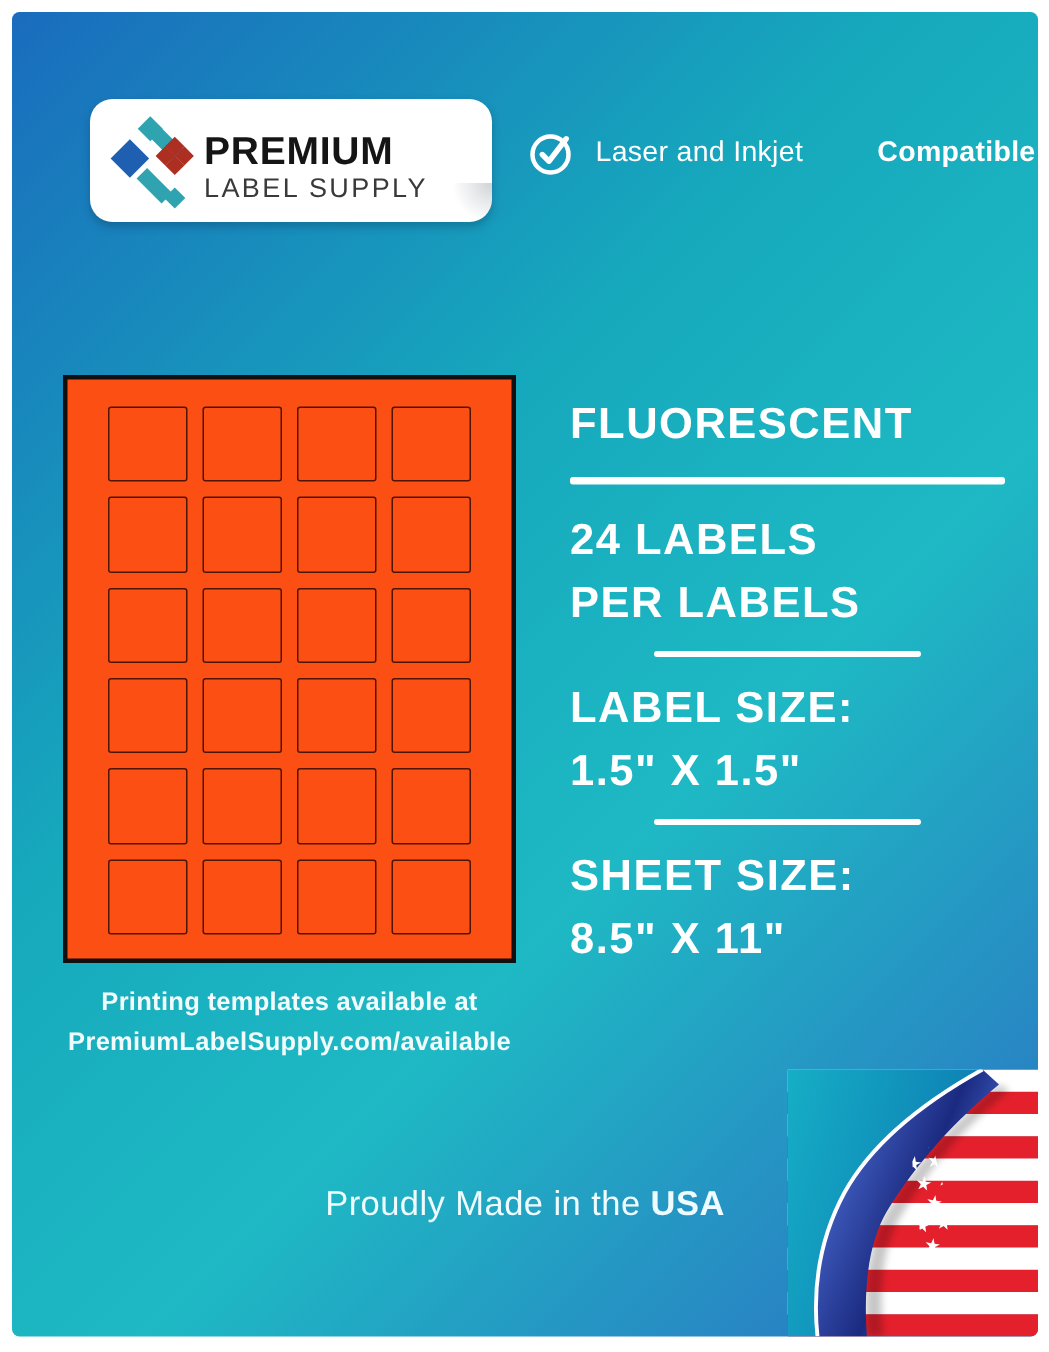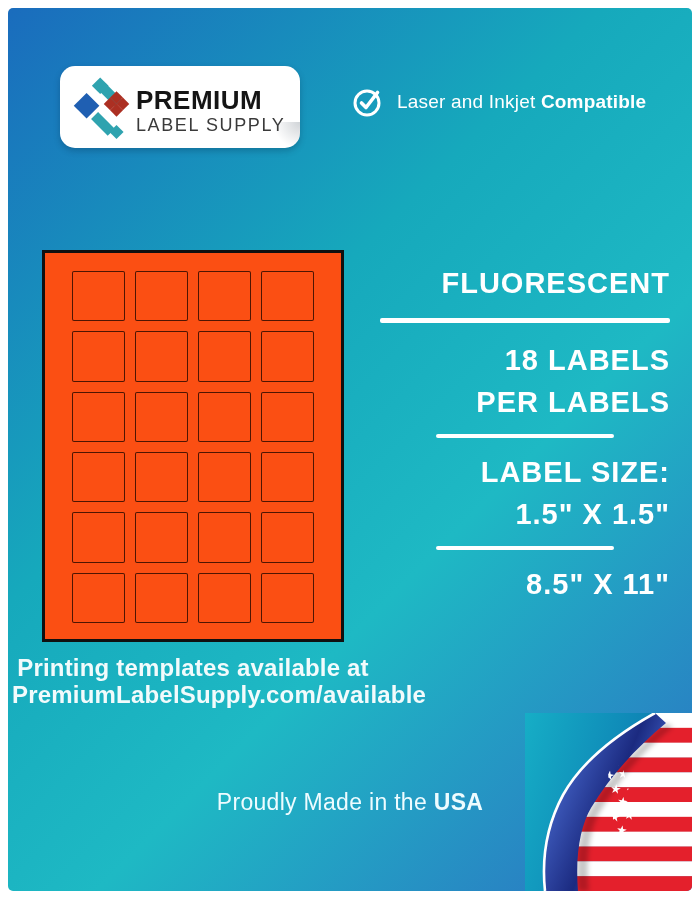--- a/index.html
+++ b/index.html
@@ -10,60 +10,60 @@
     position:relative; width:699px; height:901px; background:#ffffff; overflow:hidden;
   }
   .canvas {
     position:absolute; left:8px; top:8px; width:684px; height:883px;
     border-radius:5px; overflow:hidden;
     background:linear-gradient(135deg, var(--bg_blue) 0%, #16a9bc 38%, #1eb9c4 62%, var(--bg_blue2) 100%);
   }
 
   
   .logo-card {
-    position:absolute; left:52px; top:58px; width:240px; height:82px;
+    position:absolute; left:52px; top:58px; width:268px; height:82px;
     background:#ffffff; border-radius:15px;
     box-shadow:0 3px 6px rgba(0,30,60,.25);
     display:flex; align-items:center;
   }
   .logo-card::after { 
     content:""; position:absolute; right:0; bottom:0; width:34px; height:26px;
     border-bottom-right-radius:15px;
     background:radial-gradient(circle at 100% 0%, rgba(120,130,140,.35), rgba(255,255,255,0) 62%);
   }
   .logo-mark { position:absolute; left:10px; top:8px; }
   .logo-text { position:absolute; left:76px; top:20px; width:160px; }
   .logo-line1 { font-size:26px; font-weight:800; color:#151515; letter-spacing:.5px; line-height:28px; }
   .logo-line2 { font-size:18px; font-weight:400; color:#3a3a3a; letter-spacing:1.6px; line-height:22px; }
 
   .compat {
     position:absolute; left:344px; top:78px; height:32px;
     display:flex; align-items:center; gap:14px; color:#ffffff;
   }
   .compat-text { font-size:19px; font-weight:400; letter-spacing:.2px; }
-  .compat-text b { font-weight:700; }
+  .compat-text b { font-weight:700;margin-left:44px; }
 
   
   .label-sheet {
     position:absolute; left:34px; top:242px; width:302px; height:392px;
     background:var(--orange); border:3px solid #101010;
     display:grid; grid-template-columns:repeat(4,1fr); grid-template-rows:repeat(6,1fr);
     gap:10px; padding:18px 27px 16px 27px;
   }
   .label-cell {
     background:var(--orange); border:1.5px solid rgba(48,10,0,.85); border-radius:2px;
   }
 
   .templates-note {
     position:absolute; left:4px; top:646px; width:362px; text-align:center;
-    color:#f2fbfc; font-size:24px; font-weight:700; line-height:27px; letter-spacing:.2px;
-  }
-
-  
-  .specs { position:absolute; left:372px; top:254px; width:290px; text-align:right; color:#ffffff; }
+    color:#f2fbfc; font-size:17px; font-weight:700; line-height:27px; letter-spacing:.2px;
+  }
+
+  
+  .specs { position:absolute; left:372px; top:254px; width:290px; text-align:left; color:#ffffff; }
   .spec-line { font-size:29px; font-weight:700; line-height:42px; letter-spacing:1px; }
   .divider { background:#ffffff; border-radius:2px; }
   .divider.wide { width:100%; height:5px; margin:14px auto 16px auto; }
   .divider.narrow { width:178px; height:4px; margin:11px auto 13px auto; }
 
   
   .made-in {
     position:absolute; left:0; top:781px; width:684px; text-align:center;
     color:#eefcff; font-size:23px; font-weight:400; letter-spacing:.3px;
   }
@@ -154,30 +154,31 @@
       <div>Printing templates available at</div>
       <div>PremiumLabelSupply.com/available</div>
     </div>
 
     <div class="specs">
       <div class="spec-group">
         <div class="spec-line">FLUORESCENT</div>
       </div>
       <div class="divider wide"></div>
       <div class="spec-group">
-        <div class="spec-line">18 LABELS</div>
+        <div class="spec-line">24 LABELS</div>
         <div class="spec-line">PER LABELS</div>
       </div>
       <div class="divider narrow"></div>
       <div class="spec-group">
         <div class="spec-line">LABEL SIZE:</div>
         <div class="spec-line">1.5" X 1.5"</div>
       </div>
       <div class="divider narrow"></div>
       <div class="spec-group">
+        <div class="spec-line">SHEET SIZE:</div>
         <div class="spec-line">8.5" X 11"</div>
       </div>
     </div>
 
     <div class="made-in"><span>Proudly Made in the </span><b>USA</b></div>
 
     <svg class="flag" viewBox="0 0 167 178" preserveAspectRatio="none">
       <defs>
         <linearGradient id="bandGrad" x1="0" y1="0" x2="0.9" y2="0.55">
           <stop offset="0" stop-color="#8aa2ea"></stop>

